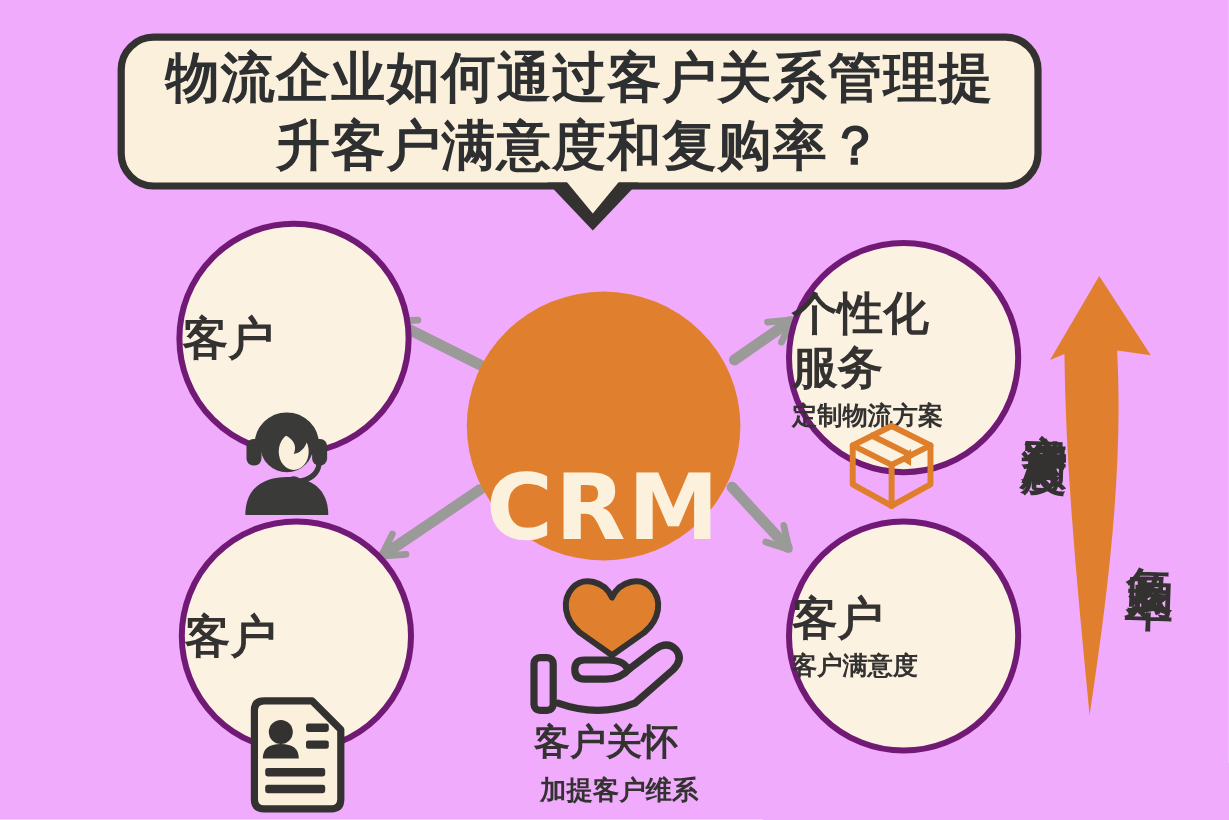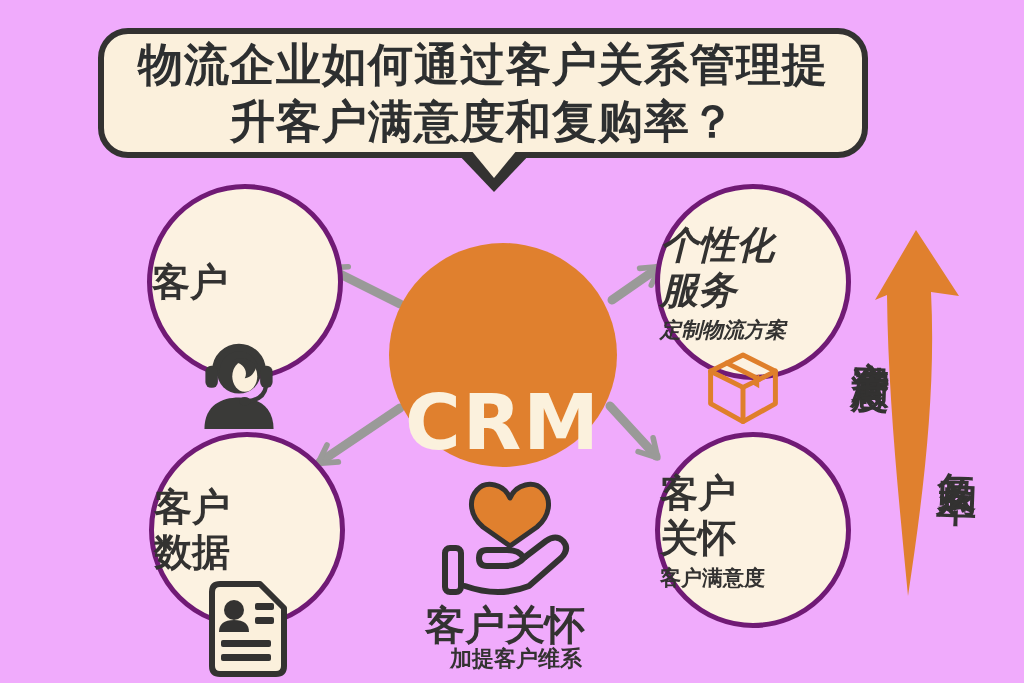--- a/index.html
+++ b/index.html
@@ -36,39 +36,39 @@
   }
   
   .node{
     position:absolute;width:186px;height:186px;border-radius:50%;
     background:#fcf2e1;border:5px solid #701a75;z-index:2;
     display:flex;flex-direction:column;align-items:flex-start;justify-content:center;
   }
   .node .n-line{font-size:38px;line-height:45px;font-weight:800;color:#333231;white-space:nowrap;}
   .node .n-sub{font-size:21px;line-height:24px;font-weight:700;color:#333231;margin-top:5px;white-space:nowrap;}
   .node-tl{left:147px;top:184px;}
-  .node-tr{left:655px;top:184px;font-style:italic;}
+  .node-tr{left:655px;top:200px;}
   .node-bl{left:149px;top:432px;}
   .node-br{left:655px;top:432px;}
   
   .crm{
     position:absolute;left:389px;top:243px;width:228px;height:224px;border-radius:50%;
     background:#e0802e;z-index:2;display:flex;align-items:flex-end;justify-content:center;
   }
   .crm span{font-size:76px;font-weight:800;color:#fbf1dd;letter-spacing:2px;}
   
   .icon{position:absolute;z-index:3;}
   .icon-headset{left:191px;top:336px;}
   .icon-box{left:698px;top:346px;}
   .icon-doc{left:198px;top:578px;}
   .icon-hand{left:437px;top:476px;}
   
   .care-title{
     position:absolute;left:355px;top:598px;width:300px;text-align:center;z-index:3;
-    font-size:40px;font-weight:800;color:#333231;white-space:nowrap;
+    font-size:30px;font-weight:800;color:#333231;white-space:nowrap;
   }
   .care-sub{
     position:absolute;left:366px;top:644px;width:300px;text-align:center;z-index:3;
     font-size:22px;font-weight:700;color:#333231;white-space:nowrap;
   }
   
   .v-label{
     position:absolute;z-index:3;writing-mode:vertical-rl;text-orientation:upright;
     font-weight:800;color:#333231;white-space:nowrap;
   }
@@ -106,25 +106,23 @@
   <div class="node node-tl">
     <div class="n-line">客户</div>
   </div>
   <div class="node node-tr">
     <div class="n-line">个性化</div>
     <div class="n-line">服务</div>
     <div class="n-sub">定制物流方案</div>
   </div>
   <div class="node node-bl">
     <div class="n-line">客户</div>
-    <div class="n-line">数据</div>
   </div>
   <div class="node node-br">
     <div class="n-line">客户</div>
-    <div class="n-line">关怀</div>
     <div class="n-sub">客户满意度</div>
   </div>
 
   <div class="crm">
     <span>CRM</span>
   </div>
 
   <svg class="icon icon-headset" width="96" height="96" viewBox="0 0 100 100">
     <path d="M14,97 C14,72 32,64 50,64 C68,64 86,72 86,97 Z" fill="#3a3a38"></path>
     <circle cx="50" cy="37" r="23" fill="#3a3a38"></circle>

